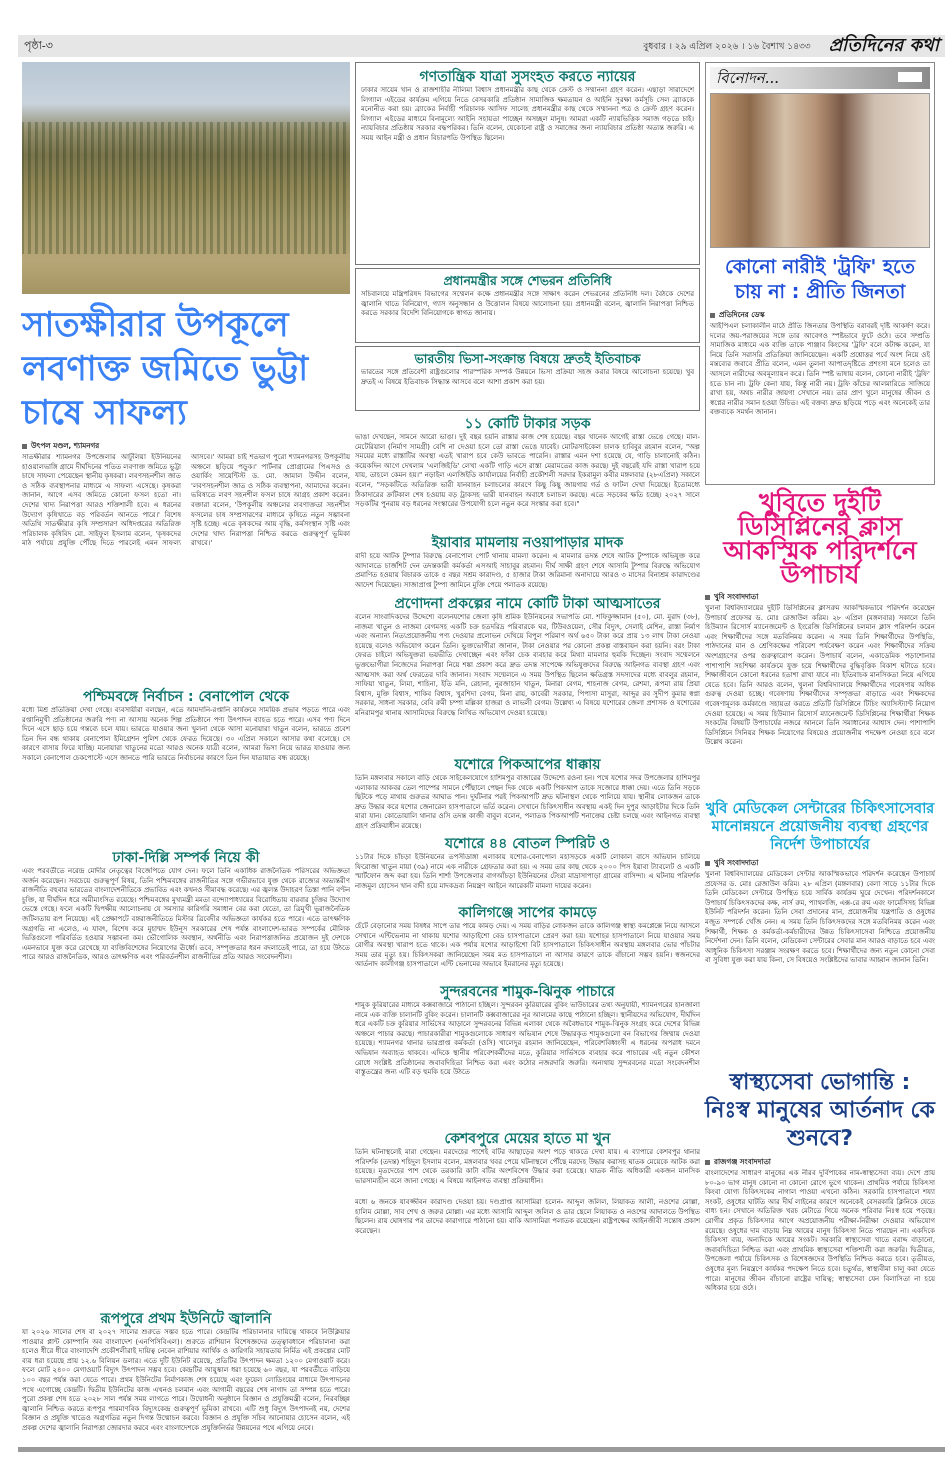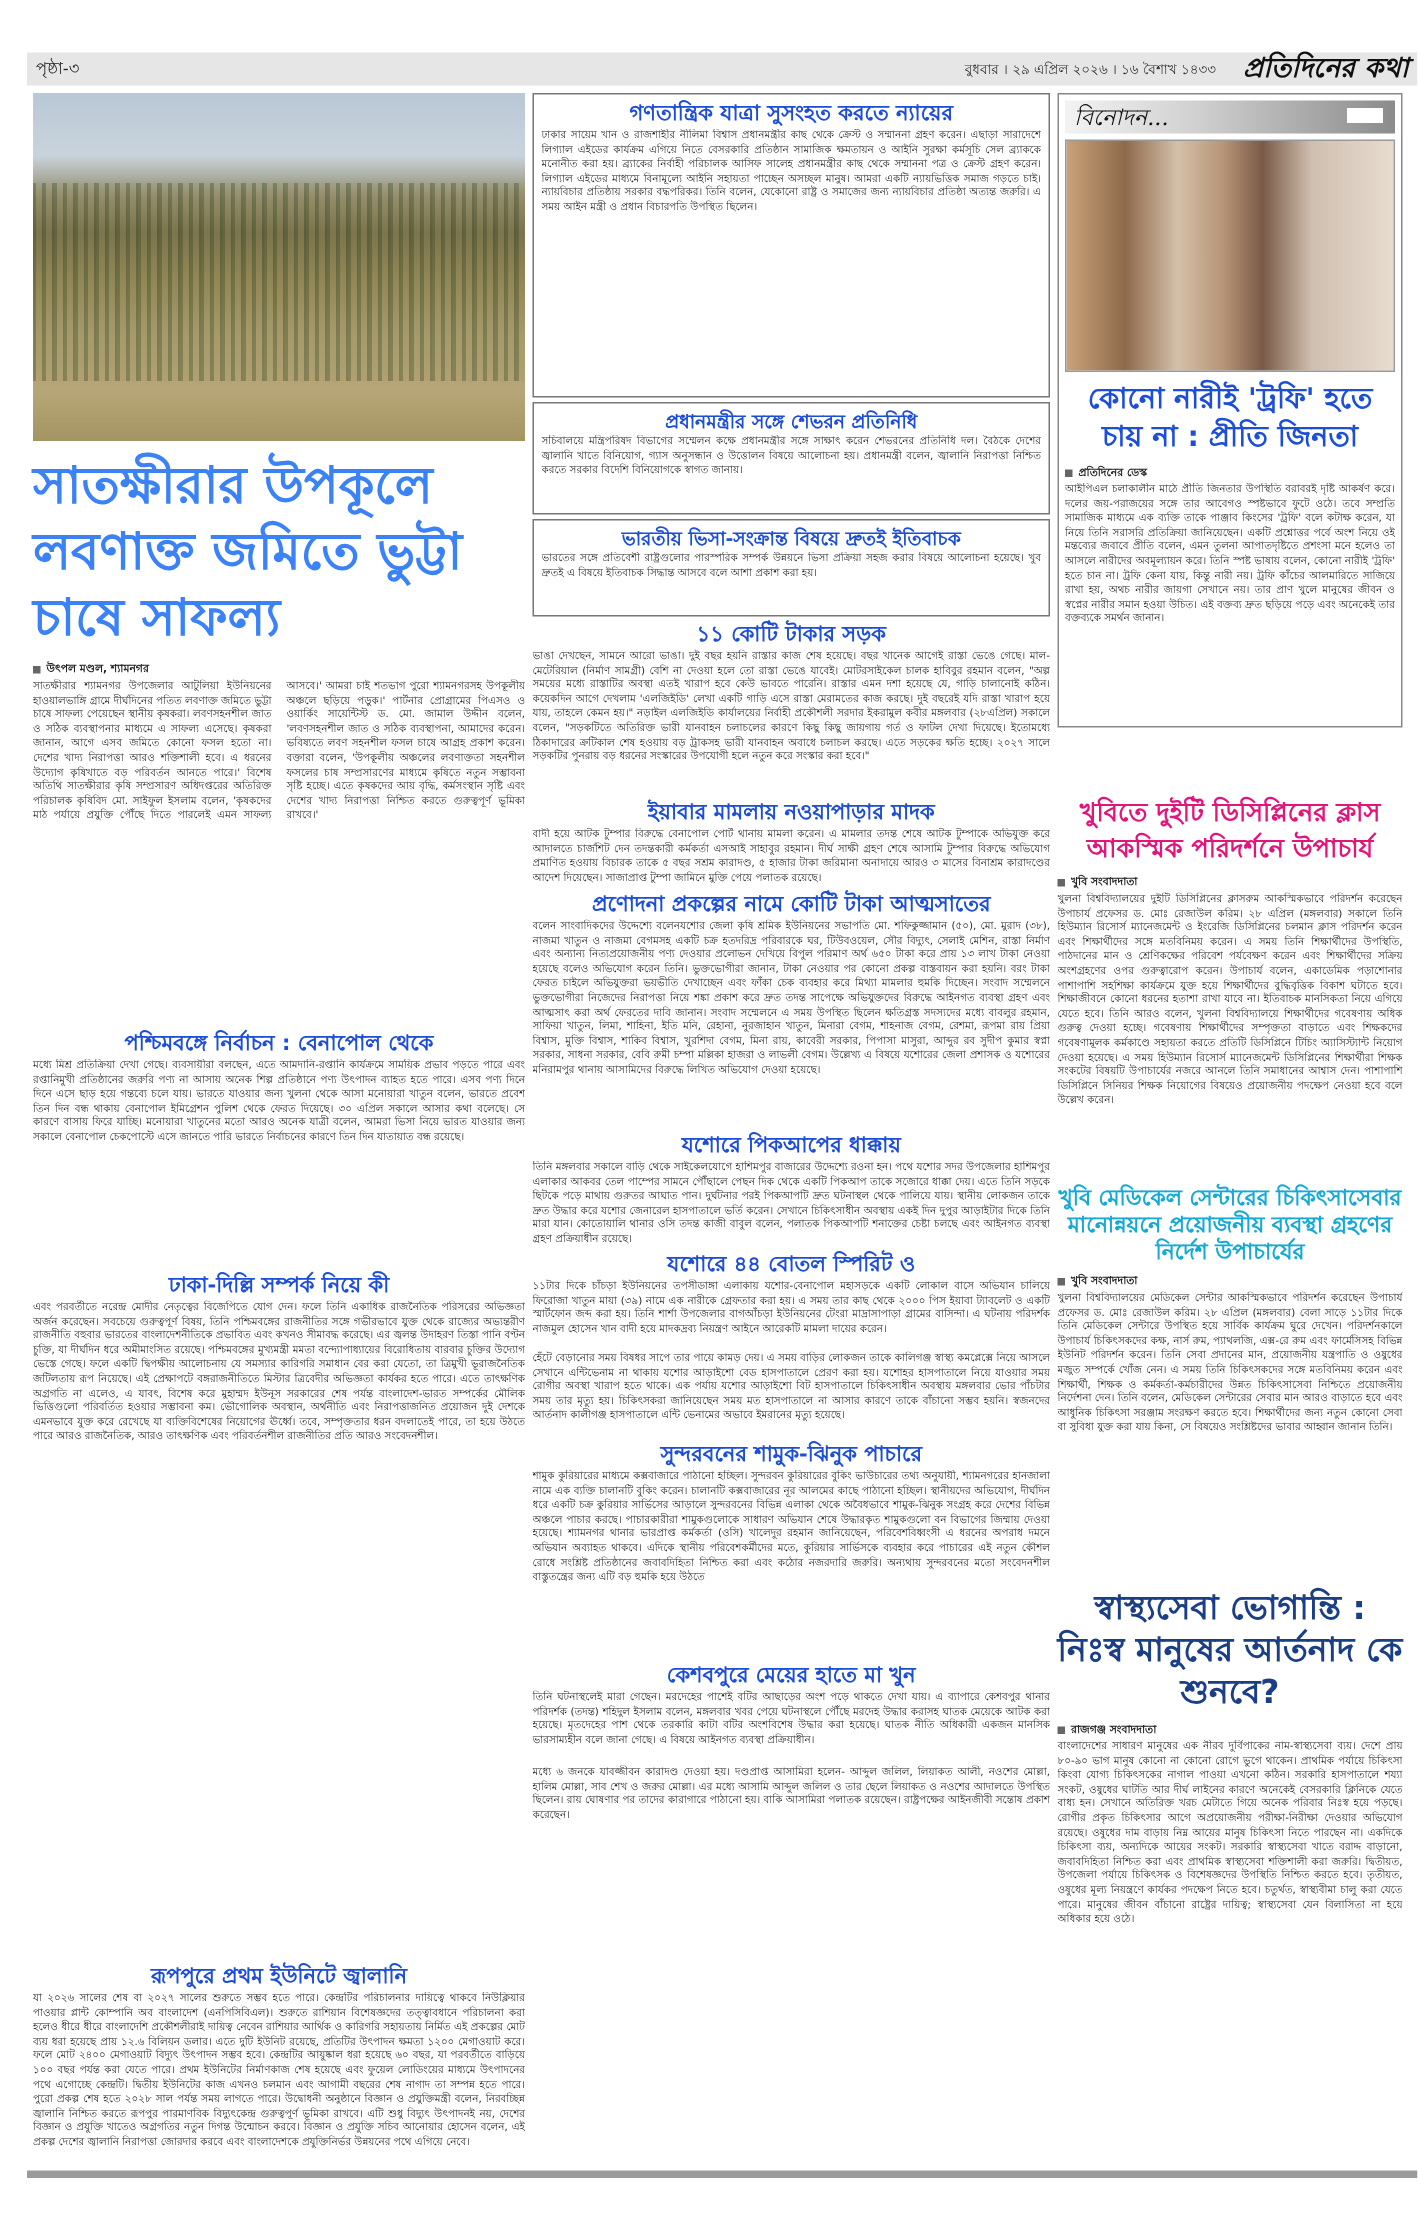--- a/index.html
+++ b/index.html
@@ -32,37 +32,37 @@
 
   .headline-red {
     color: #3b82f6; font-weight: bold; font-size: 34px; line-height: 44px; 
     padding: 8px 0 4px 0; font-family: "DejaVu Sans", sans-serif; letter-spacing: 0px;
   }
   .byline { font-size: 7.2px; font-weight: bold; margin: 2px 0 1px 0; }
   .byline .sq { display:inline-block; width:5px; height:5px; background:#666; margin-right:4px; vertical-align: middle; }
   .txt { font-size: 6.9px; line-height: 9.6px; text-align: justify; color: #2a2a2a; }
   .two-col { column-count: 2; column-gap: 10px; }
 
-  .sub-head { font-size: 14px; font-weight: bold; text-align: center; line-height: 18px; margin: 2px 0 1px 0; color: #1d4ed8; }
+  .sub-head { font-size: 14px; font-weight: bold; text-align: center; line-height: 18px; margin: 2px 0 1px 0; color: #0f766e; }
   .sub-head.sm { font-size: 12.5px; line-height: 16px; }
 
   .mid-box { border: 1px solid #777; padding: 2px 5px 4px 5px; margin-bottom: 3px; }
 
   .enter-box { border: 1px solid #888; padding: 4px; }
   .enter-title {
     height: 22px; background: linear-gradient(90deg, #f3f3f3 0%, #d0d0d0 40%, #8b8b8b 100%);
     font-family: "DejaVu Serif", serif; font-style: italic; font-size: 15px; padding-left: 6px; line-height: 22px; color: #111; position: relative;
   }
   .enter-title::after { content: ""; position: absolute; right: 8px; top: 5px; width: 24px; height: 10px; background: #fff; }
   .photo-preity {
     margin-top: 4px; height: 155px; border: 1px solid #999;
     background: linear-gradient(90deg, #c9a27a 0%, #8e6a4c 18%, #d4c0a9 34%, #b79477 48%, #7a5a48 60%, #cfbfb0 75%, #e8dcd0 100%);
   }
   .headline-green { color: #1d4ed8; font-weight: bold; font-size: 19px; line-height: 25px; text-align: center; padding: 6px 0 3px 0; }
-  .headline-magenta { color: #e2157c; font-weight: bold; font-size: 17px; line-height: 24px; text-align: center; padding: 6px 0 2px 0; margin-top: 39px; }
+  .headline-magenta { color: #e2157c; font-weight: bold; font-size: 25px; line-height: 24px; text-align: center; padding: 6px 0 2px 0; }
   .headline-cyan { color: #15a9d6; font-weight: bold; font-size: 14.5px; line-height: 18px; text-align: center; padding: 5px 0 2px 0; }
   .headline-navy { color: #1b3f86; font-weight: bold; font-size: 22px; line-height: 28px; text-align: center; padding: 6px 0 2px 0; }
 
   .bottom-rule { position: absolute; left: 18px; top: 1447px; width: 927px; height: 5px; background: #9b9b9b; }
 </style>
 </head>
 <body>
 
 <div class="page-header">
   <span class="page-no">পৃষ্ঠা-৩</span>
@@ -110,20 +110,21 @@
 
   <div class="sub-head">প্রণোদনা প্রকল্পের নামে কোটি টাকা আত্মসাতের</div>
   <div class="txt" style="height:140px; overflow:hidden;">বলেন সাংবাদিকদের উদ্দেশ্যে বলেনযশোর জেলা কৃষি শ্রমিক ইউনিয়নের সভাপতি মো. শফিকুজ্জামান (৫০), মো. মুরাদ (৩৮), নাজমা খাতুন ও নাজমা বেগমসহ একটি চক্র হতদরিদ্র পরিবারকে ঘর, টিউবওয়েল, সৌর বিদ্যুৎ, সেলাই মেশিন, রাস্তা নির্মাণ এবং অন্যান্য নিত্যপ্রয়োজনীয় পণ্য দেওয়ার প্রলোভন দেখিয়ে বিপুল পরিমাণ অর্থ ৬৫০ টাকা করে প্রায় ১৩ লাখ টাকা নেওয়া হয়েছে বলেও অভিযোগ করেন তিনি। ভুক্তভোগীরা জানান, টাকা নেওয়ার পর কোনো প্রকল্প বাস্তবায়ন করা হয়নি। বরং টাকা ফেরত চাইলে অভিযুক্তরা ভয়ভীতি দেখাচ্ছেন এবং ফাঁকা চেক ব্যবহার করে মিথ্যা মামলার হুমকি দিচ্ছেন। সংবাদ সম্মেলনে ভুক্তভোগীরা নিজেদের নিরাপত্তা নিয়ে শঙ্কা প্রকাশ করে দ্রুত তদন্ত সাপেক্ষে অভিযুক্তদের বিরুদ্ধে আইনগত ব্যবস্থা গ্রহণ এবং আত্মসাৎ করা অর্থ ফেরতের দাবি জানান। সংবাদ সম্মেলনে এ সময় উপস্থিত ছিলেন ক্ষতিগ্রস্ত সদস্যদের মধ্যে বাবলুর রহমান, সাফিয়া খাতুন, লিমা, শাহিনা, ইতি মনি, রেহানা, নুরজাহান খাতুন, মিনারা বেগম, শাহনাজ বেগম, রেশমা, রূপমা রায় প্রিয়া বিশ্বাস, মুক্তি বিশ্বাস, শাকিব বিশ্বাস, খুরশিদা বেগম, মিনা রায়, কাবেরী সরকার, পিপাসা মাসুরা, আব্দুর রব সুদীপ কুমার স্বপ্না সরকার, সাধনা সরকার, বেবি রুমী চম্পা মল্লিকা হাজরা ও লাভলী বেগম। উল্লেখ্য এ বিষয়ে যশোরের জেলা প্রশাসক ও যশোরের মনিরামপুর থানায় আসামিদের বিরুদ্ধে লিখিত অভিযোগ দেওয়া হয়েছে।</div>
 
   <div class="sub-head">যশোরে পিকআপের ধাক্কায়</div>
   <div class="txt" style="height:58px; overflow:hidden;">তিনি মঙ্গলবার সকালে বাড়ি থেকে সাইকেলযোগে হাশিমপুর বাজারের উদ্দেশ্যে রওনা হন। পথে যশোর সদর উপজেলার হাশিমপুর এলাকার আকবর তেল পাম্পের সামনে পৌঁছালে পেছন দিক থেকে একটি পিকআপ তাকে সজোরে ধাক্কা দেয়। এতে তিনি সড়কে ছিটকে পড়ে মাথায় গুরুতর আঘাত পান। দুর্ঘটনার পরই পিকআপটি দ্রুত ঘটনাস্থল থেকে পালিয়ে যায়। স্থানীয় লোকজন তাকে দ্রুত উদ্ধার করে যশোর জেনারেল হাসপাতালে ভর্তি করেন। সেখানে চিকিৎসাধীন অবস্থায় একই দিন দুপুর আড়াইটার দিকে তিনি মারা যান। কোতোয়ালি থানার ওসি তদন্ত কাজী বাবুল বলেন, পলাতক পিকআপটি শনাক্তের চেষ্টা চলছে এবং আইনগত ব্যবস্থা গ্রহণ প্রক্রিয়াধীন রয়েছে।</div>
 
   <div class="sub-head">যশোরে ৪৪ বোতল স্পিরিট ও</div>
   <div class="txt" style="height:48px; overflow:hidden;">১১টার দিকে চাঁচড়া ইউনিয়নের তপসীডাঙ্গা এলাকায় যশোর-বেনাপোল মহাসড়কে একটি লোকাল বাসে অভিযান চালিয়ে ফিরোজা খাতুন মায়া (৩৯) নামে এক নারীকে গ্রেফতার করা হয়। এ সময় তার কাছ থেকে ২০০০ পিস ইয়াবা ট্যাবলেট ও একটি স্মার্টফোন জব্দ করা হয়। তিনি শার্শা উপজেলার বাগআঁচড়া ইউনিয়নের টেংরা মাদ্রাসাপাড়া গ্রামের বাসিন্দা। এ ঘটনায় পরিদর্শক নাজমুল হোসেন খান বাদী হয়ে মাদকদ্রব্য নিয়ন্ত্রণ আইনে আরেকটি মামলা দায়ের করেন।</div>
 
+  <div class="sub-head">কালিগঞ্জে সাপের কামড়ে</div>
   <div class="txt" style="height:58px; overflow:hidden;">হেঁটে বেড়ানোর সময় বিষধর সাপে তার পায়ে কামড় দেয়। এ সময় বাড়ির লোকজন তাকে কালিগঞ্জ স্বাস্থ্য কমপ্লেক্সে নিয়ে আসলে সেখানে এন্টিভেনাম না থাকায় যশোর আড়াইশো বেড হাসপাতালে প্রেরণ করা হয়। যশোহর হাসপাতালে নিয়ে যাওয়ার সময় রোগীর অবস্থা খারাপ হতে থাকে। এক পর্যায় যশোর আড়াইশো বিট হাসপাতালে চিকিৎসাধীন অবস্থায় মঙ্গলবার ভোর পাঁচটার সময় তার মৃত্যু হয়। চিকিৎসকরা জানিয়েছেন সময় মত হাসপাতালে না আসার কারণে তাকে বাঁচানো সম্ভব হয়নি। স্বজনদের আর্তনাদ কালীগঞ্জ হাসপাতালে এন্টি ভেনামের অভাবে ইমরানের মৃত্যু হয়েছে।</div>
 
   <div class="sub-head">সুন্দরবনের শামুক-ঝিনুক পাচারে</div>
   <div class="txt" style="height:126px; overflow:hidden;">শামুক কুরিয়ারের মাধ্যমে কক্সবাজারে পাঠানো হচ্ছিল। সুন্দরবন কুরিয়ারের বুকিং ভাউচারের তথ্য অনুযায়ী, শ্যামনগরের হানজালা নামে এক ব্যক্তি চালানটি বুকিং করেন। চালানটি কক্সবাজারের নূর আলমের কাছে পাঠানো হচ্ছিল। স্থানীয়দের অভিযোগ, দীর্ঘদিন ধরে একটি চক্র কুরিয়ার সার্ভিসের আড়ালে সুন্দরবনের বিভিন্ন এলাকা থেকে অবৈধভাবে শামুক-ঝিনুক সংগ্রহ করে দেশের বিভিন্ন অঞ্চলে পাচার করছে। পাচারকারীরা শামুকগুলোকে সাধারণ অভিযান শেষে উদ্ধারকৃত শামুকগুলো বন বিভাগের জিম্মায় দেওয়া হয়েছে। শ্যামনগর থানার ভারপ্রাপ্ত কর্মকর্তা (ওসি) খালেদুর রহমান জানিয়েছেন, পরিবেশবিধ্বংসী এ ধরনের অপরাধ দমনে অভিযান অব্যাহত থাকবে। এদিকে স্থানীয় পরিবেশকর্মীদের মতে, কুরিয়ার সার্ভিসকে ব্যবহার করে পাচারের এই নতুন কৌশল রোধে সংশ্লিষ্ট প্রতিষ্ঠানের জবাবদিহিতা নিশ্চিত করা এবং কঠোর নজরদারি জরুরি। অন্যথায় সুন্দরবনের মতো সংবেদনশীল বাস্তুতন্ত্রের জন্য এটি বড় হুমকি হয়ে উঠতে</div>
 
   <div class="sub-head">কেশবপুরে মেয়ের হাতে মা খুন</div>
   <div class="txt" style="height:50px; overflow:hidden;">তিনি ঘটনাস্থলেই মারা গেছেন। মরদেহের পাশেই বটির আছাড়ের অংশ পড়ে থাকতে দেখা যায়। এ ব্যাপারে কেশবপুর থানার পরিদর্শক (তদন্ত) শহিদুল ইসলাম বলেন, মঙ্গলবার খবর পেয়ে ঘটনাস্থলে পৌঁছে মরদেহ উদ্ধার করাসহ ঘাতক মেয়েকে আটক করা হয়েছে। মৃতদেহের পাশ থেকে তরকারি কাটা বটির অংশবিশেষ উদ্ধার করা হয়েছে। ঘাতক নীতি অধিকারী একজন মানসিক ভারসাম্যহীন বলে জানা গেছে। এ বিষয়ে আইনগত ব্যবস্থা প্রক্রিয়াধীন।</div>
 
   <div class="txt" style="height:60px; overflow:hidden;">মধ্যে ৬ জনকে যাবজ্জীবন কারাদণ্ড দেওয়া হয়। দণ্ডপ্রাপ্ত আসামিরা হলেন- আব্দুল জলিল, লিয়াকত আলী, নওশের মোল্লা, হালিম মোল্লা, সাব শেখ ও জরুর মোল্লা। এর মধ্যে আসামি আব্দুল জলিল ও তার ছেলে লিয়াকত ও নওশের আদালতে উপস্থিত ছিলেন। রায় ঘোষণার পর তাদের কারাগারে পাঠানো হয়। বাকি আসামিরা পলাতক রয়েছেন। রাষ্ট্রপক্ষের আইনজীবী সন্তোষ প্রকাশ করেছেন।</div>
 </div>

